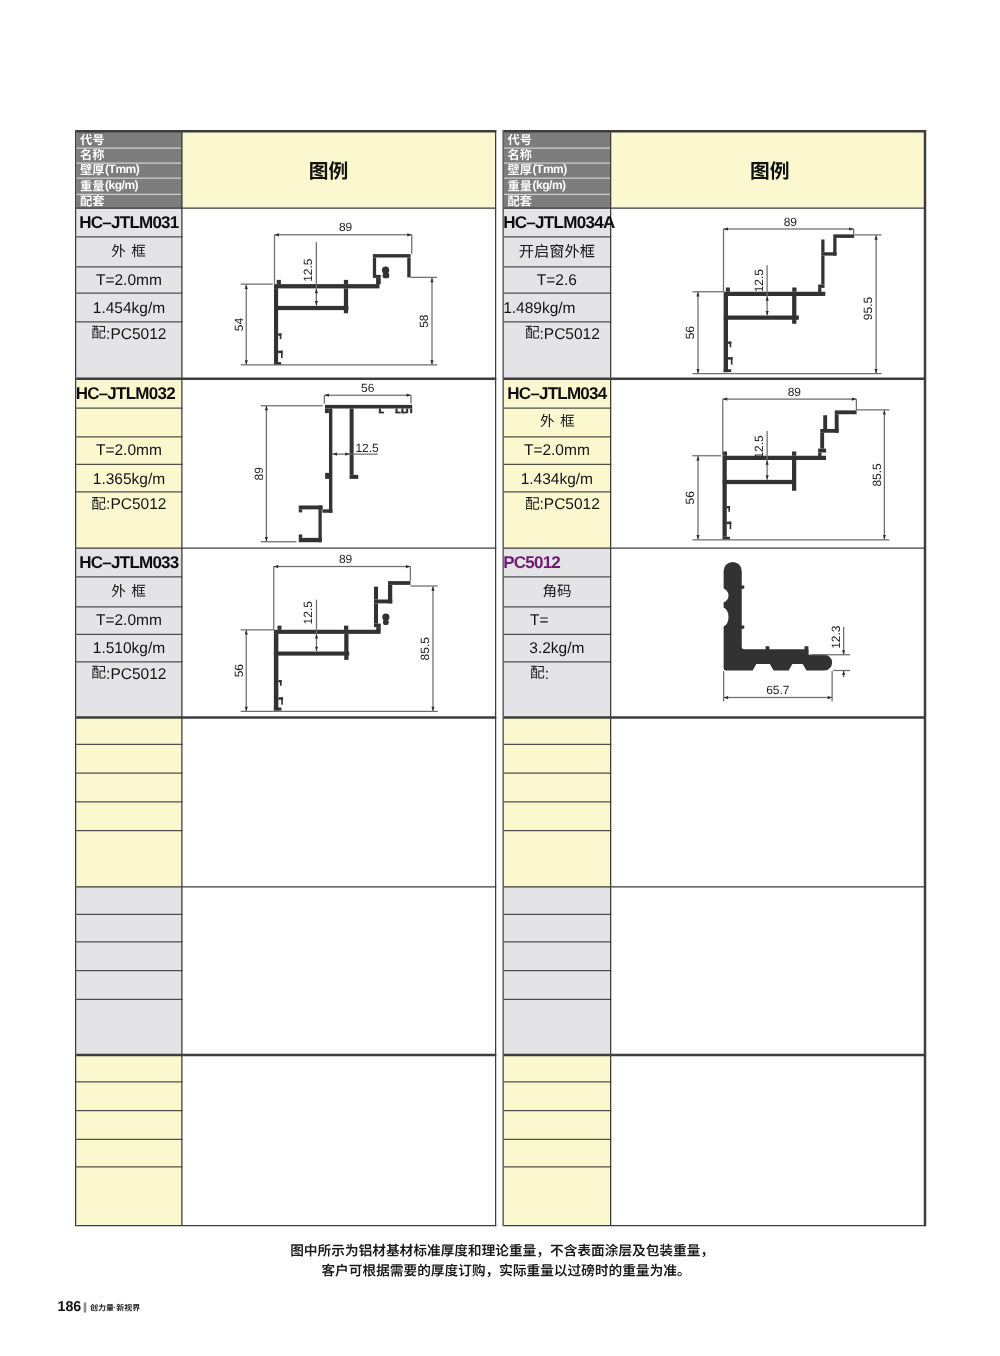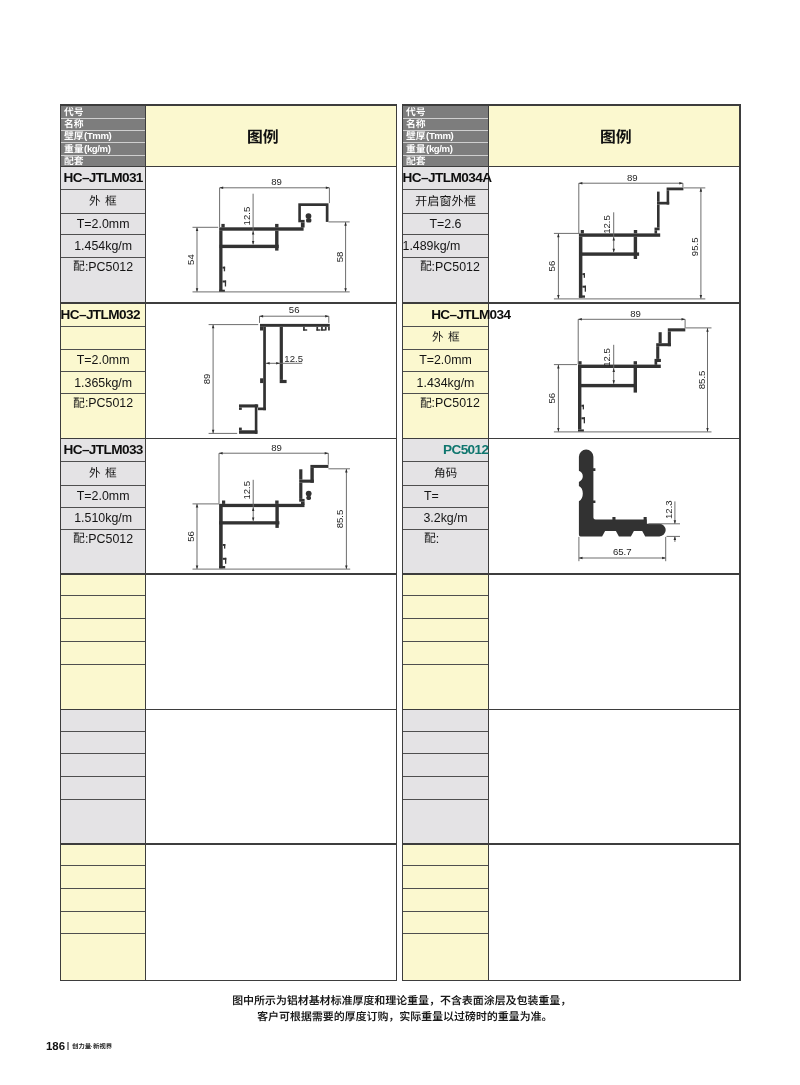--- a/index.html
+++ b/index.html
@@ -289,34 +289,34 @@
     <use href="#g13" transform="translate(48.8,10.37) scale(0.1220,-0.1220)" fill="#1a1a1a"></use>
   </svg>
 <div style="position:absolute;left:402.5px;top:215.9px;width:86.0px;height:16px;text-align:center;font:12.4px 'Liberation Sans',sans-serif;color:#141414;line-height:16px">T=2.6</div>
 <div style="position:absolute;left:402.5px;top:238.1px;width:76px;height:16px;text-align:left;font:12.4px 'Liberation Sans',sans-serif;color:#141414;line-height:16px">1.489kg/m</div>
 <div style="position:absolute;left:419.8px;top:258.5px;height:16px;width:66.1px">
     <svg width="11.8" height="11.8" viewBox="0 0 11.8 11.8" style="display:block;position:absolute;left:0;top:1.8px">
       <use href="#g14" transform="translate(0.0,10.03) scale(0.1180,-0.1180)" fill="#1a1a1a"></use>
     </svg>
     <span style="position:absolute;left:11.8px;top:0;font:12.4px 'Liberation Sans',sans-serif;color:#141414;line-height:16px">:PC5012</span>
   </div>
-<div style="position:absolute;left:402.5px;top:306.5px;width:108px;height:16px;text-align:right;font:bold 13.6px 'Liberation Sans',sans-serif;color:#0d0d0d;letter-spacing:-0.6px;line-height:16px;white-space:nowrap">HC–JTLM034</div>
+<div style="position:absolute;left:402.5px;top:306.5px;width:86.0px;height:16px;text-align:center;font:bold 13.6px 'Liberation Sans',sans-serif;color:#0d0d0d;letter-spacing:-0.6px;line-height:16px;white-space:nowrap">HC–JTLM034</div>
 <svg width="27.7" height="11.6" viewBox="0 0 27.7 11.6" style="display:block;position:absolute;left:431.6px;top:331.4px">
     <use href="#g12" transform="translate(0.0,9.86) scale(0.1160,-0.1160)" fill="#1a1a1a"></use>
     <use href="#g13" transform="translate(16.1,9.86) scale(0.1160,-0.1160)" fill="#1a1a1a"></use>
   </svg>
 <div style="position:absolute;left:402.5px;top:352.4px;width:86.0px;height:16px;text-align:center;font:12.4px 'Liberation Sans',sans-serif;color:#141414;line-height:16px">T=2.0mm</div>
 <div style="position:absolute;left:402.5px;top:374.6px;width:86.0px;height:16px;text-align:center;font:12.4px 'Liberation Sans',sans-serif;color:#141414;line-height:16px">1.434kg/m</div>
 <div style="position:absolute;left:419.8px;top:395.0px;height:16px;width:66.1px">
     <svg width="11.8" height="11.8" viewBox="0 0 11.8 11.8" style="display:block;position:absolute;left:0;top:1.8px">
       <use href="#g14" transform="translate(0.0,10.03) scale(0.1180,-0.1180)" fill="#1a1a1a"></use>
     </svg>
     <span style="position:absolute;left:11.8px;top:0;font:12.4px 'Liberation Sans',sans-serif;color:#141414;line-height:16px">:PC5012</span>
   </div>
-<div style="position:absolute;left:402.5px;top:442.1px;width:86.0px;height:16px;text-align:right;font:bold 13.6px 'Liberation Sans',sans-serif;color:#0f766e;letter-spacing:-0.6px;line-height:16px;white-space:nowrap">PC5012</div>
+<div style="position:absolute;left:402.5px;top:442.1px;width:86.0px;height:16px;text-align:left;font:bold 13.6px 'Liberation Sans',sans-serif;color:#701a75;letter-spacing:-0.6px;line-height:16px;white-space:nowrap">PC5012</div>
 <svg width="23.2" height="11.6" viewBox="0 0 23.2 11.6" style="display:block;position:absolute;left:433.9px;top:467.1px">
     <use href="#g18" transform="translate(0.0,9.86) scale(0.1160,-0.1160)" fill="#1a1a1a"></use>
     <use href="#g19" transform="translate(11.6,9.86) scale(0.1160,-0.1160)" fill="#1a1a1a"></use>
   </svg>
 <div style="position:absolute;left:424.0px;top:488.1px;width:64.5px;height:16px;font:12.4px 'Liberation Sans',sans-serif;color:#141414;line-height:16px">T=</div>
 <div style="position:absolute;left:402.5px;top:510.2px;width:86.0px;height:16px;text-align:center;font:12.4px 'Liberation Sans',sans-serif;color:#141414;line-height:16px">3.2kg/m</div>
 <div style="position:absolute;left:424.0px;top:530.6px;height:16px;width:21.2px">
     <svg width="11.8" height="11.8" viewBox="0 0 11.8 11.8" style="display:block;position:absolute;left:0;top:1.8px">
       <use href="#g14" transform="translate(0.0,10.03) scale(0.1180,-0.1180)" fill="#1a1a1a"></use>
     </svg>

